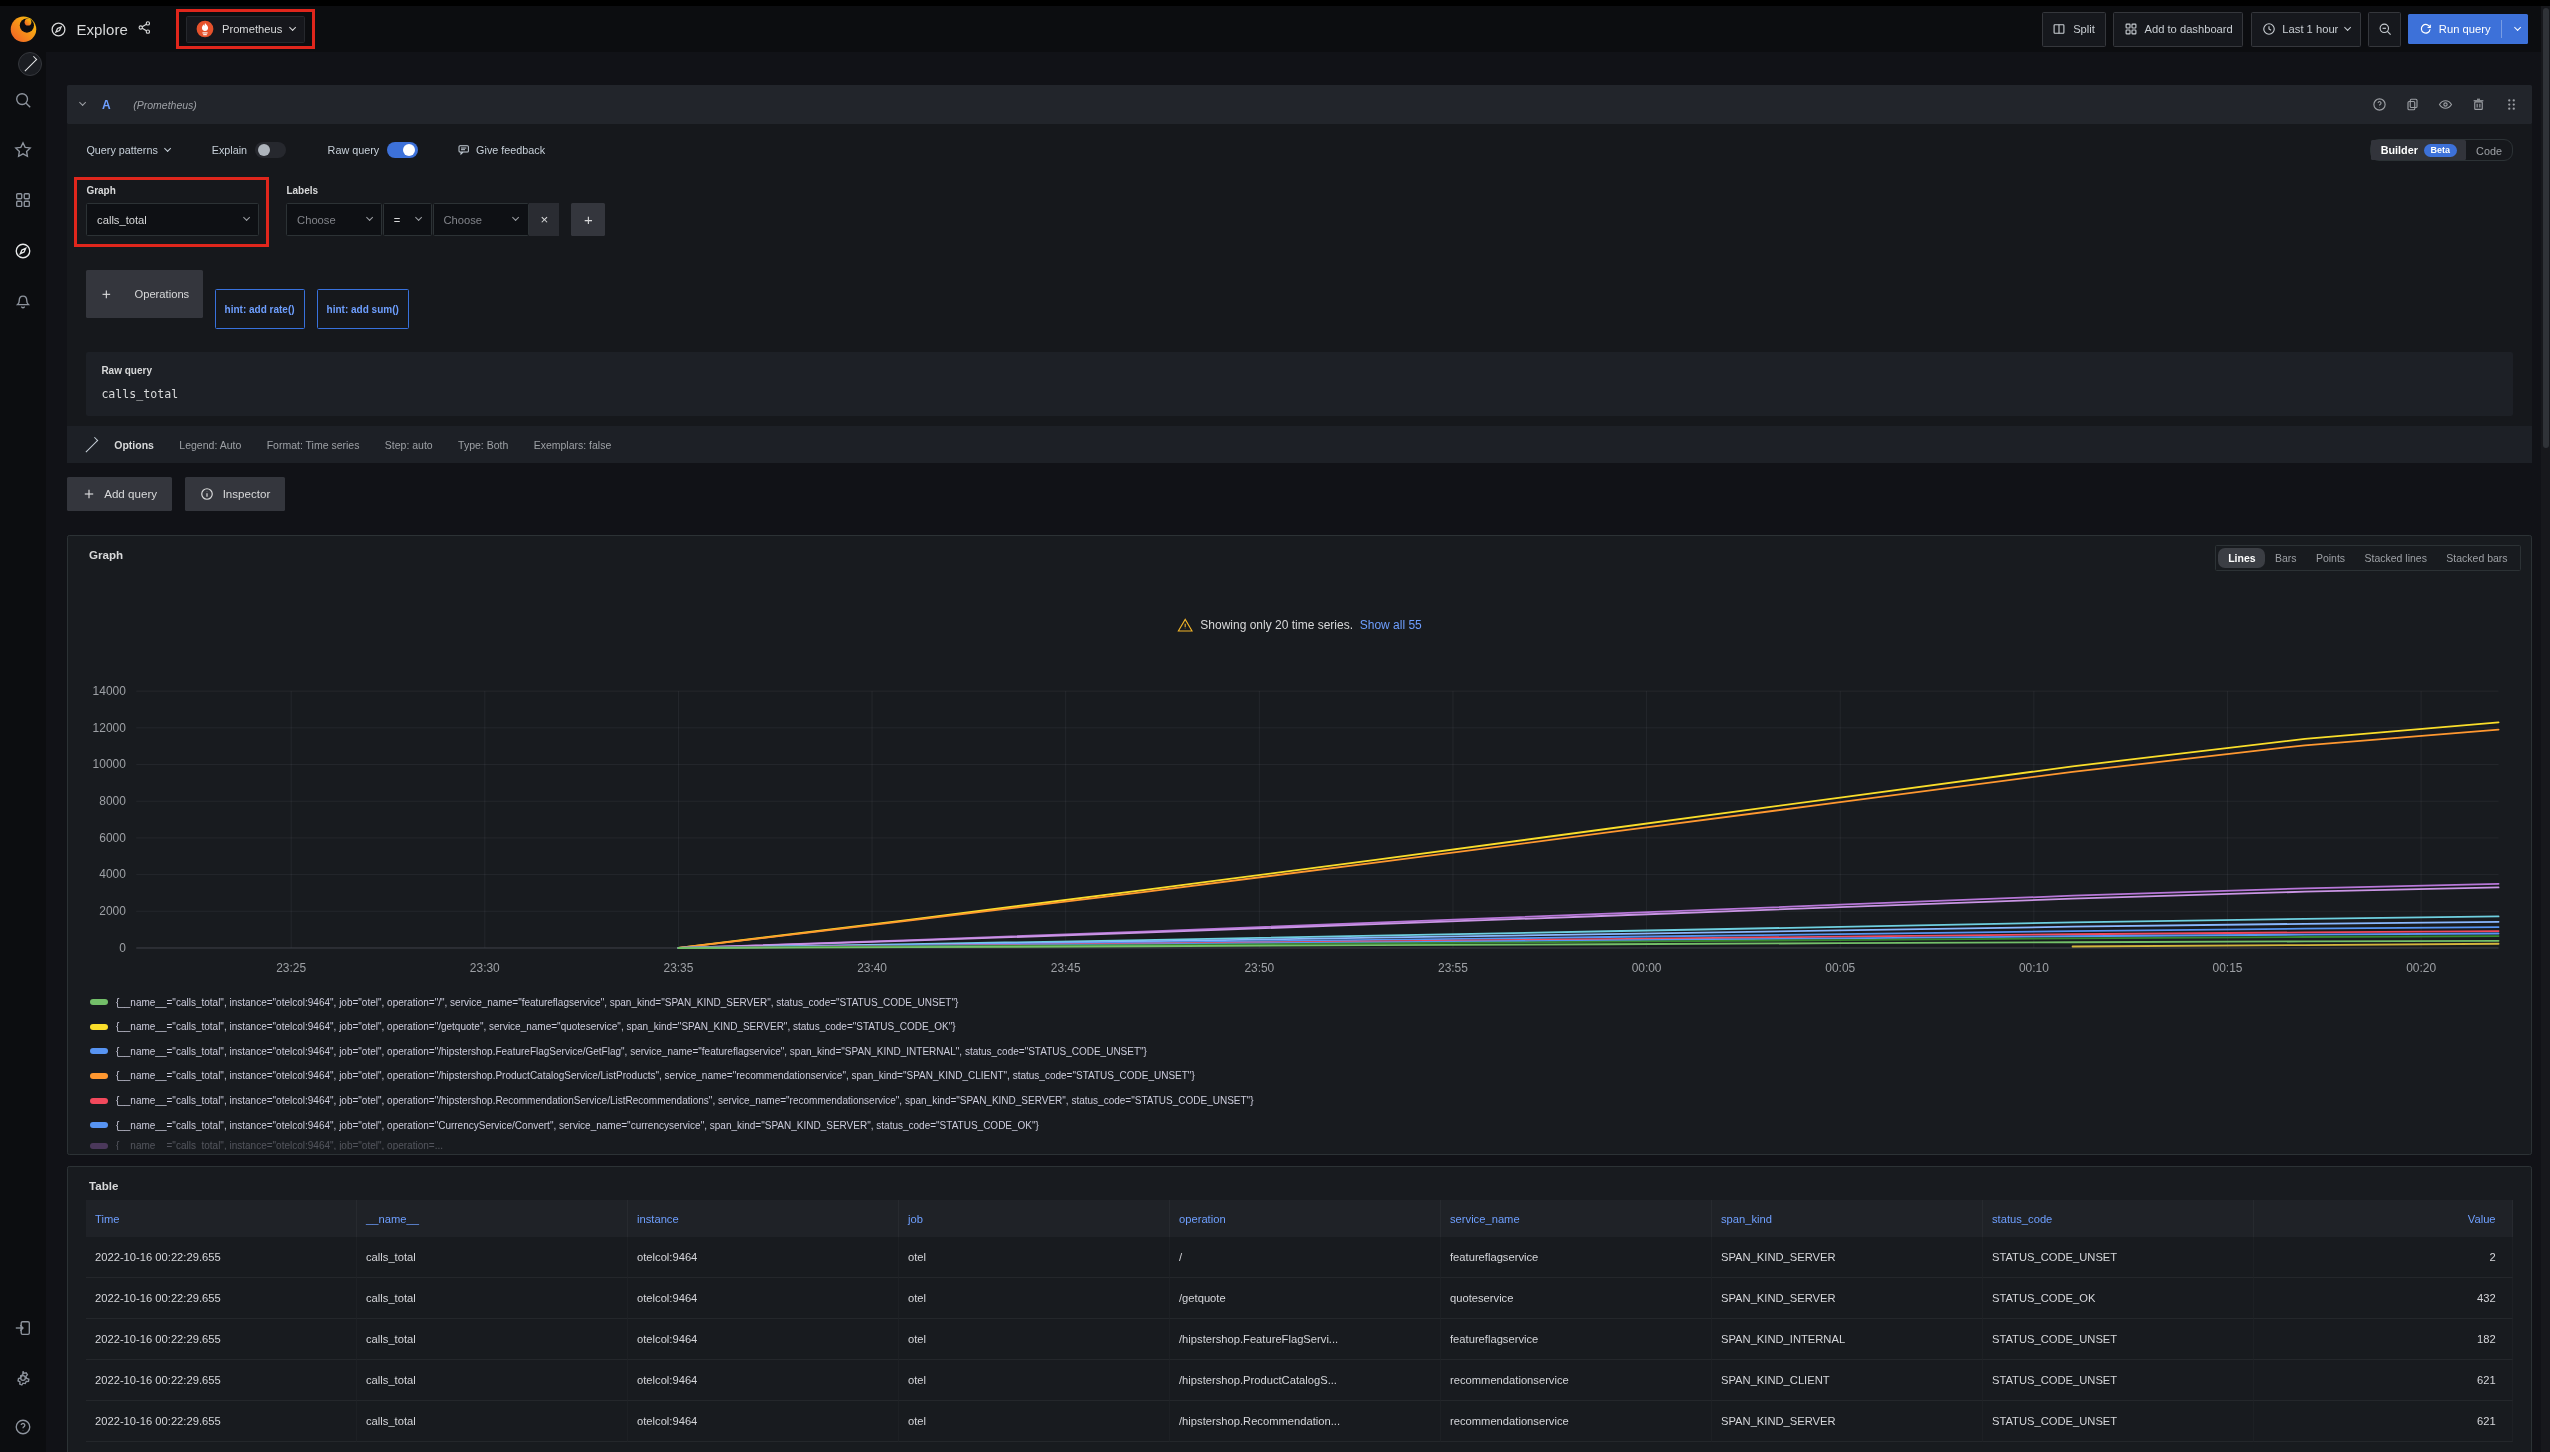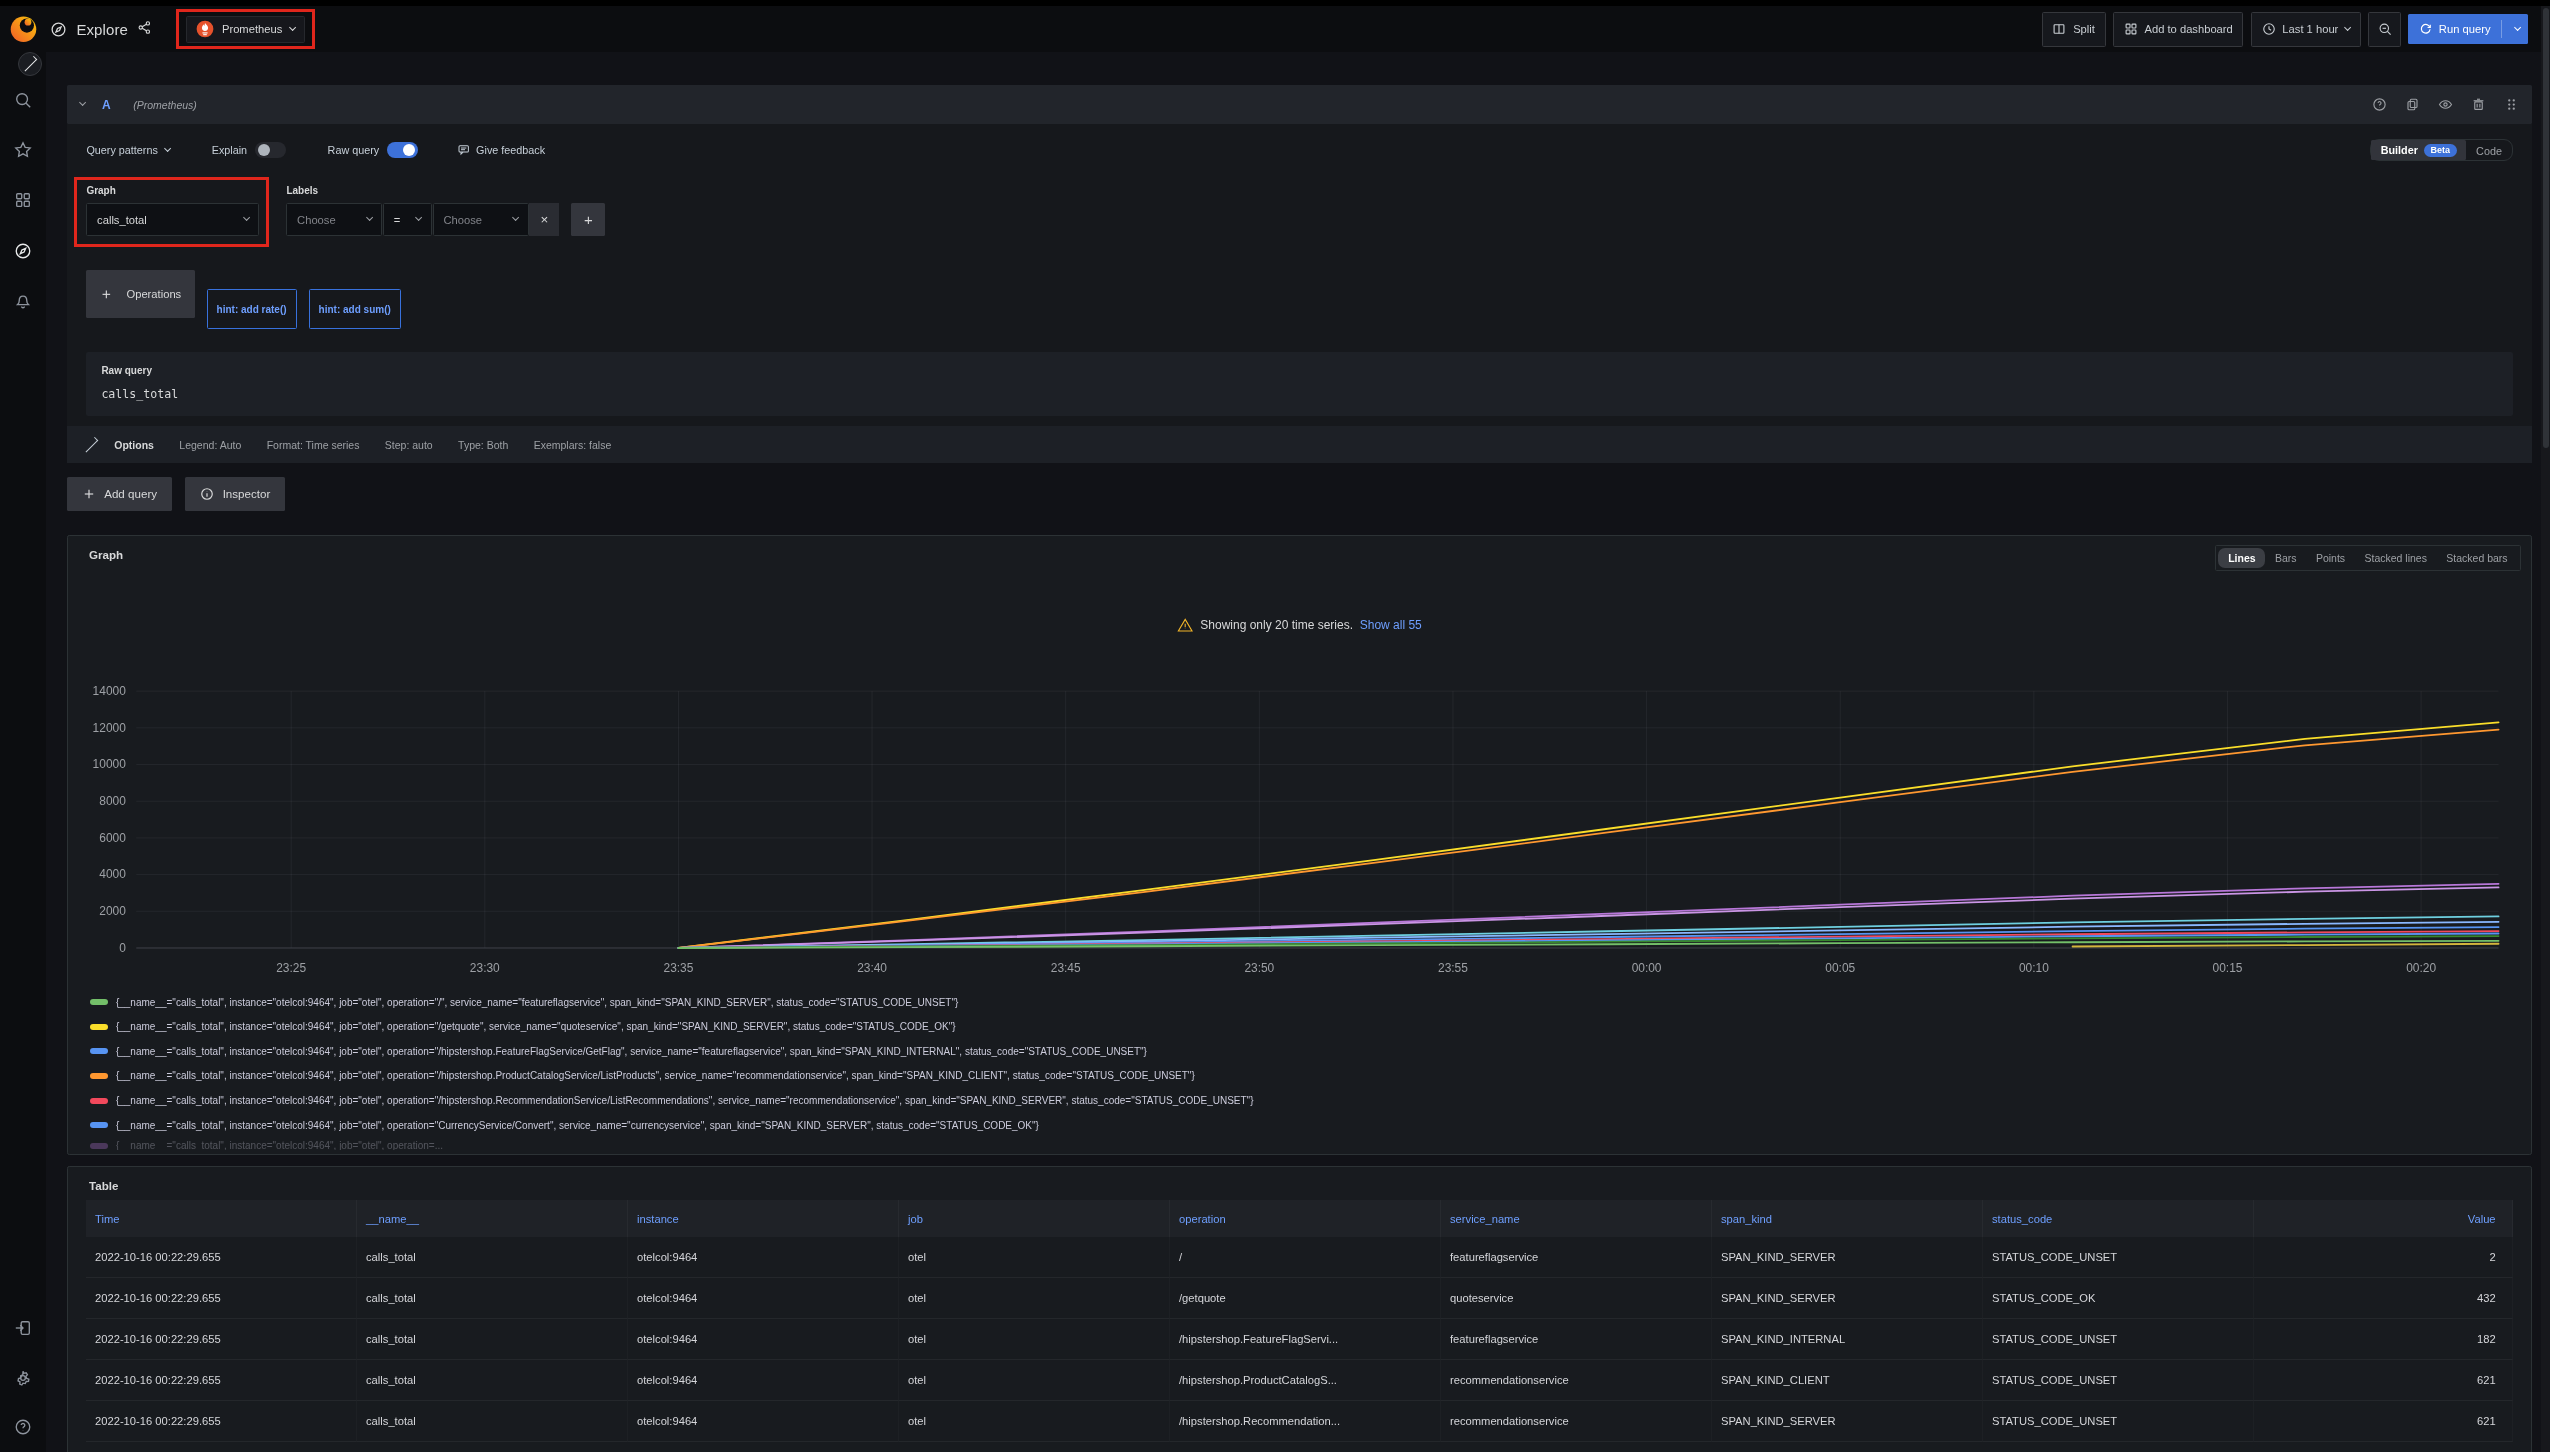--- a/index.html
+++ b/index.html
@@ -72,21 +72,21 @@
   .metric-group { position:relative; }
   .anno-red2 { position:absolute; left:-12px; top:-8.2px; right:-9.7px; bottom:-11.2px; border:3.7px solid #e0261c; pointer-events:none; }
   .sel { height:33px; background:#0e1014; border:0.7px solid #2c3235; border-radius:1.5px; display:flex; align-items:center; justify-content:space-between; padding:0 9.7px; color:#d8d9da; font-size:11.2px; }
   .sel .chev { color:#9da0a5; }
   .labels-line { display:flex; align-items:flex-start; }
   .lbl-join { display:flex; gap:0.7px; }
   .sq-btn { width:30px; height:33px; background:#2a2c32; display:flex; align-items:center; justify-content:center; color:#d8d9da; font-size:13.4px; }
   .plus-btn { width:34px; height:33px; background:#34363d; border-radius:1.5px; display:flex; align-items:center; justify-content:center; color:#d8d9da; font-size:15px; margin-left:12px; }
 
   .ops-row { display:flex; align-items:center; gap:12px; margin-top:22.4px; }
-  .btn-sec { height:48px; background:#34363d; border-radius:1.5px; display:flex; align-items:center; gap:14px; padding:0 13.4px; color:#d8d9da; font-size:11.2px; }
+  .btn-sec { height:48px; background:#34363d; border-radius:1.5px; display:flex; align-items:center; gap:22px; padding:0 13.4px; color:#d8d9da; font-size:11.2px; }
   .btn-sec svg { width:12.7px; height:12.7px; stroke:#d8d9da; fill:none; stroke-width:1.8; }
   .hint-btn { height:40px; border:0.7px solid #3871dc; border-radius:1.5px; color:#6e9fff; font-size:10px; font-weight:700; padding:0 9px; display:flex; align-items:center; background:transparent;margin-top:31px; }
 
   .raw-box { margin-top:22.4px; background:#1d2026; border-radius:2.2px; padding:12.7px 15px 15px; }
   .raw-label { font-size:10px; font-weight:700; color:#d8d9da; }
   .raw-val { margin-top:11.2px; font-family:"DejaVu Sans Mono", monospace; font-size:11.6px; color:#d8d9da; }
   .opt-row { margin:10.5px -19.4px 0; background:#1d2026; height:37px; display:flex; align-items:center; padding:0 15px; gap:25.4px; }
   .opt-row .chev { color:#c7d0d9; margin:0 -10.5px 0 0; }
   .opt-label { font-size:10.5px; font-weight:700; color:#d8d9da; }
   .opt-item { font-size:10.5px; color:#9da0a5; }

